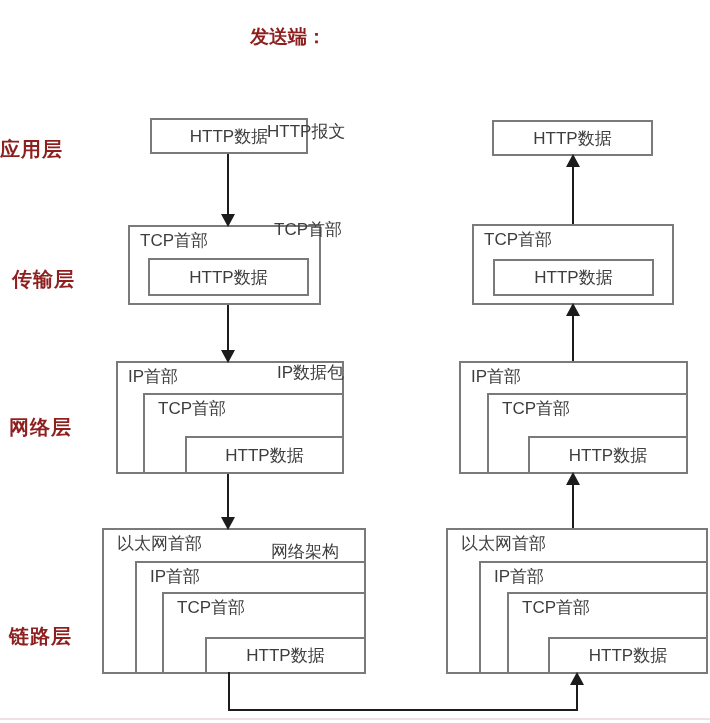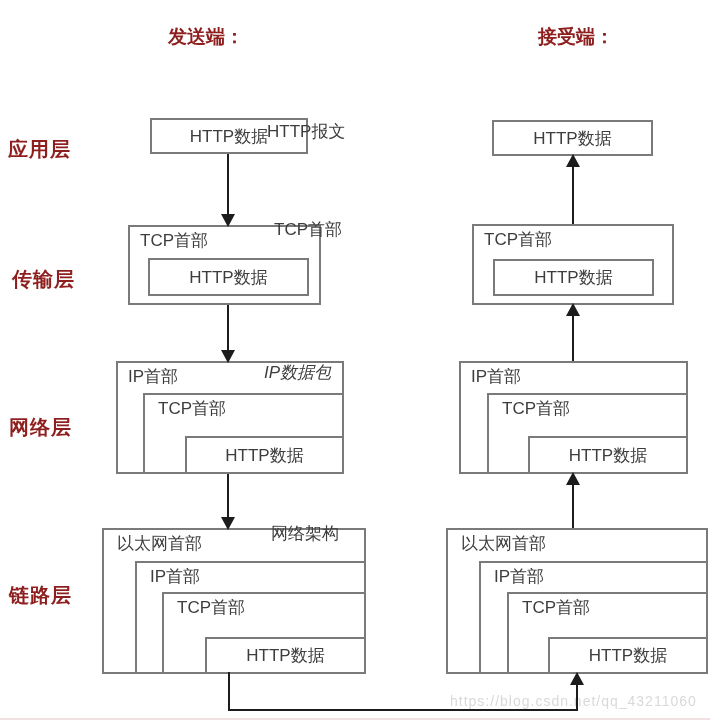--- a/index.html
+++ b/index.html
@@ -35,33 +35,31 @@
   .watermark{position:absolute;left:450px;top:693px;font-size:14px;letter-spacing:1px;
     color:var(--watermark,#d9d9d9);white-space:nowrap;}
   .bottom-rule{position:absolute;left:0;top:718px;width:710px;height:2px;
     background:var(--bottom-rule,#f0e0e2);}
 </style>
 </head>
 <body>
 
 <div class="stage">
 
-  <div class="watermark">https://blog.csdn.net/qq_43211060</div>
 
-  <div class="heading" style="left:86px;">
+  <div class="heading" style="left:86px;text-align:right;">
     <div>发送端：</div>
   </div>
   <div class="heading" style="left:456px;">
-    <div>接受端：</div>
   </div>
 
-  <div class="layer-label" style="left:8px;top:136px;">应用层</div>
+  <div class="layer-label" style="left:0;top:136px;">应用层</div>
   <div class="layer-label" style="left:12px;top:266px;">传输层</div>
   <div class="layer-label" style="left:9px;top:414px;">网络层</div>
-  <div class="layer-label" style="left:9px;top:582px;">链路层</div>
+  <div class="layer-label" style="left:9px;top:623px;">链路层</div>
 
   <div class="box center" style="left:150px;top:118px;width:158px;height:36px;">
     <span>HTTP数据</span>
   </div>
 
   <div class="box" style="left:128px;top:225px;width:193px;height:80px;">
     <span class="tl">TCP首部</span>
   </div>
   <div class="box center" style="left:148px;top:258px;width:161px;height:38px;">
     <span>HTTP数据</span>
@@ -142,17 +140,17 @@
   <div class="head-up" style="left:566px;top:472px;"></div>
   <div class="vline" style="left:572px;top:483px;height:45px;"></div>
 
   <div class="vline" style="left:228px;top:672px;height:39px;"></div>
   <div class="hline" style="left:228px;top:709px;width:350px;"></div>
   <div class="vline" style="left:576px;top:683px;height:28px;"></div>
   <div class="head-up" style="left:570px;top:672px;"></div>
 
   <div class="flow-label" style="left:267px;top:90px;">HTTP报文</div>
   <div class="flow-label" style="left:274px;top:188px;">TCP首部</div>
-  <div class="flow-label" style="left:264px;top:331px;font-style:italic;">IP数据包</div>
-  <div class="flow-label" style="left:271px;top:492px;text-align:center;">网络架构</div>
+  <div class="flow-label" style="left:277px;top:331px;">IP数据包</div>
+  <div class="flow-label" style="left:271px;top:510px;text-align:center;">网络架构</div>
 
   <div class="bottom-rule"></div>
 </div>
 
 </body></html>

